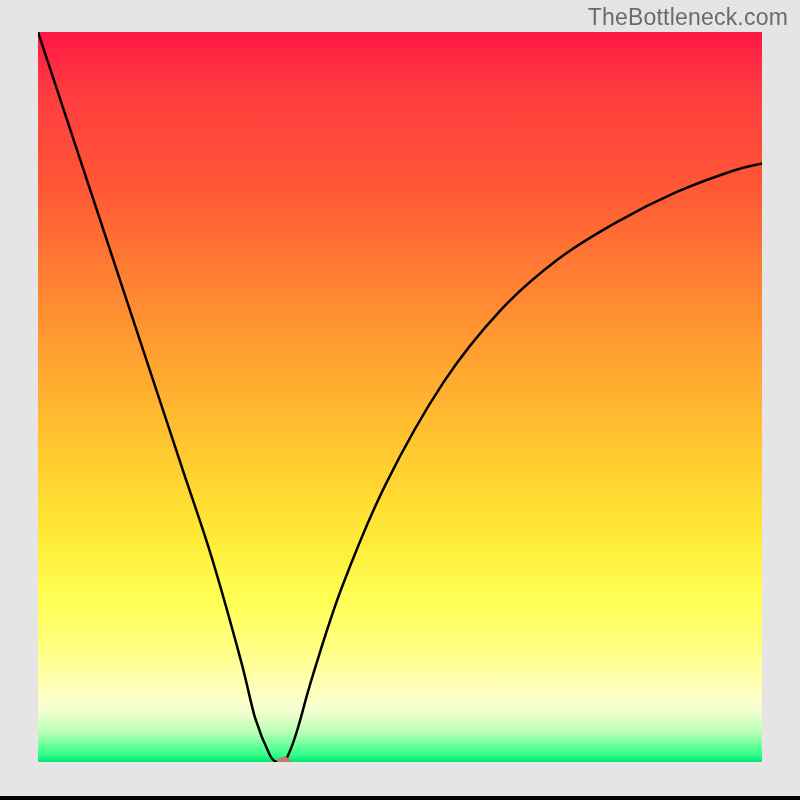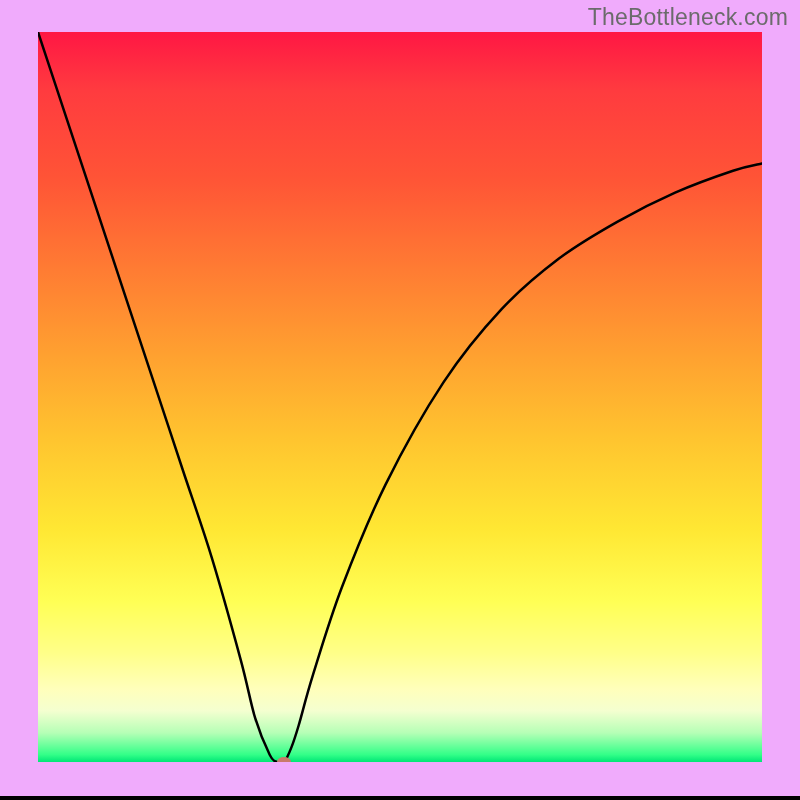--- a/index.html
+++ b/index.html
@@ -8,21 +8,21 @@
     width: 800px;
     height: 800px;
     background: #000;
     overflow: hidden;
     font-family: Arial, Helvetica, sans-serif;
   }
   .frame {
     position: relative;
     width: 800px;
     height: 796px;
-    background: #f0abfc;
+    background: #e5e5e5;
   }
   .watermark {
     position: absolute;
     top: 4px;
     right: 12px;
     color: #6b6b6b;
     font-size: 23px;
     font-weight: 400;
     letter-spacing: 0.2px;
     z-index: 10;

